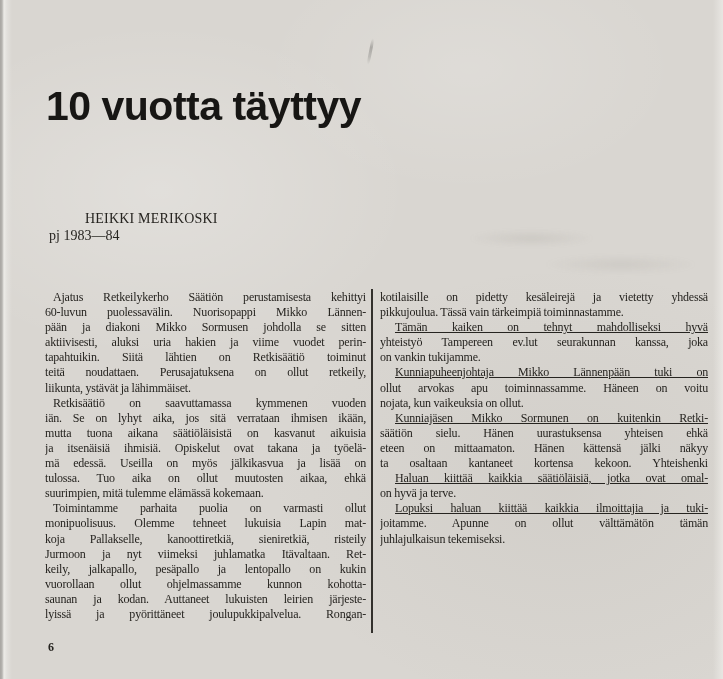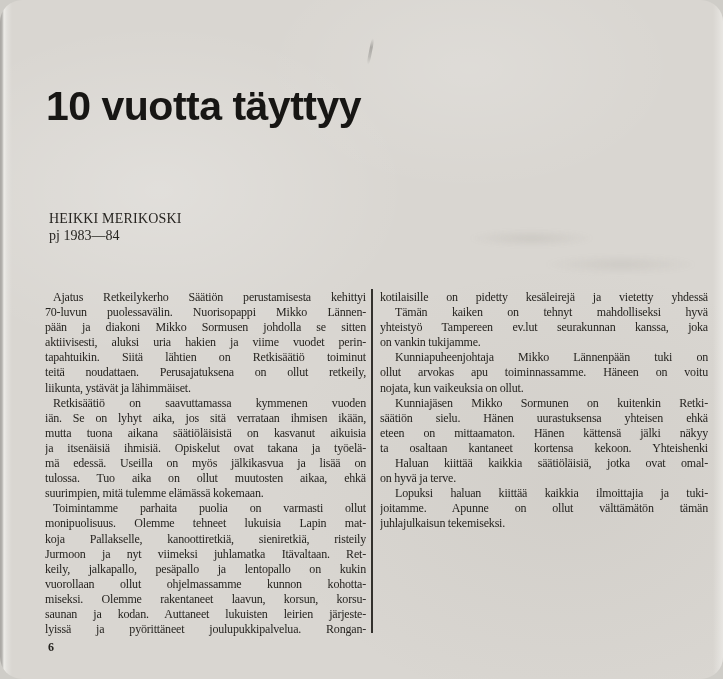--- a/index.html
+++ b/index.html
@@ -15,21 +15,20 @@
   }
   .page{
     position:relative;
     width:723px;height:679px;
     background:
       radial-gradient(ellipse 360px 240px at 22% 28%, rgba(255,255,255,0.22), rgba(255,255,255,0) 70%),
       radial-gradient(ellipse 420px 320px at 78% 72%, rgba(120,114,104,0.07), rgba(120,114,104,0) 70%),
       radial-gradient(ellipse 300px 180px at 65% 10%, rgba(255,255,255,0.14), rgba(255,255,255,0) 70%),
       var(--paper);
     overflow:hidden;
-    border-radius:22px;
   }
   
   .edge-left{
     position:absolute;left:0;top:0;width:12px;height:679px;
     background:linear-gradient(90deg,#a8a6a2 0px,#b5b3af 2px,#ecebe7 4px,#e2e0dc 7px,rgba(226,224,220,0) 12px);
   }
   .edge-right{
     position:absolute;right:0;top:0;width:10px;height:679px;
     background:linear-gradient(270deg,#e8e6e2 0px,rgba(232,230,226,0) 10px);
   }
@@ -55,21 +54,21 @@
     font-weight:bold;
     font-size:41px;line-height:1;
     letter-spacing:-0.5px;
     color:var(--ink-strong);
   }
   .author{
     position:absolute;left:49px;top:211px;
     font-size:14px;line-height:16.5px;
     color:var(--ink);
   }
-  .author .name{letter-spacing:0.2px;}
+  .author .name{letter-spacing:0.2px;margin-left:36px;}
   .divider{
     position:absolute;left:371px;top:289px;
     width:2px;height:344px;
     background:#32302c;
   }
   .col{
     position:absolute;top:290px;
     font-size:12px;
     color:var(--ink);
     letter-spacing:-0.2px;
@@ -80,21 +79,21 @@
   .line{
     height:15.1px;line-height:15.1px;
     overflow:hidden;
     white-space:normal;
   }
   .line.just{
     text-align:justify;
     text-align-last:justify;
   }
   .col-left .line.first{text-indent:8px;}
-  .col-right .line.first{text-indent:15px;}
+  .col-right .line.first{text-indent:15px;text-decoration:underline;}
   .page-number{
     position:absolute;left:48px;top:640px;
     font-size:12px;font-weight:bold;
     color:var(--ink);
   }
 </style>
 </head>
 <body>
 
 <div class="page">
@@ -109,21 +108,21 @@
   <div class="author">
     <div class="name">HEIKKI MERIKOSKI</div>
     <div class="term">pj 1983—84</div>
   </div>
 
   <div class="divider"></div>
 
   <div class="col col-left">
       <div>
         <div class="line just first">Ajatus Retkeilykerho Säätiön perustamisesta kehittyi</div>
-        <div class="line just">70-luvun puolessavälin. Nuorisopappi Mikko Lännen-</div>
+        <div class="line just">60-luvun puolessavälin. Nuorisopappi Mikko Lännen-</div>
         <div class="line just">pään ja diakoni Mikko Sormusen johdolla se sitten</div>
         <div class="line just">aktiivisesti, aluksi uria hakien ja viime vuodet perin-</div>
         <div class="line just">tapahtuikin. Siitä lähtien on Retkisäätiö toiminut</div>
         <div class="line just">teitä noudattaen. Perusajatuksena on ollut retkeily,</div>
         <div class="line">liikunta, ystävät ja lähimmäiset.</div>
       </div>
       <div>
         <div class="line just first">Retkisäätiö on saavuttamassa kymmenen vuoden</div>
         <div class="line just">iän. Se on lyhyt aika, jos sitä verrataan ihmisen ikään,</div>
         <div class="line just">mutta tuona aikana säätiöläisistä on kasvanut aikuisia</div>
@@ -132,29 +131,29 @@
         <div class="line just">tulossa. Tuo aika on ollut muutosten aikaa, ehkä</div>
         <div class="line">suurimpien, mitä tulemme elämässä kokemaan.</div>
       </div>
       <div>
         <div class="line just first">Toimintamme parhaita puolia on varmasti ollut</div>
         <div class="line just">monipuolisuus. Olemme tehneet lukuisia Lapin mat-</div>
         <div class="line just">koja Pallakselle, kanoottiretkiä, sieniretkiä, risteily</div>
         <div class="line just">Jurmoon ja nyt viimeksi juhlamatka Itävaltaan. Ret-</div>
         <div class="line just">keily, jalkapallo, pesäpallo ja lentopallo on kukin</div>
         <div class="line just">vuorollaan ollut ohjelmassamme kunnon kohotta-</div>
-        <div class="line just">miseksi. Olemme rakentaneet laavun, korsun, korsu-</div>
         <div class="line just">saunan ja kodan. Auttaneet lukuisten leirien järjeste-</div>
         <div class="line just">lyissä ja pyörittäneet joulupukkipalvelua. Rongan-</div>
       </div>
     </div>
 
   <div class="col col-right">
       <div>
         <div class="line just">kotilaisille on pidetty kesäleirejä ja vietetty yhdessä</div>
+        <div class="line">pikkujoulua. Tässä vain tärkeimpiä toiminnastamme.</div>
       </div>
       <div>
         <div class="line just first">Tämän kaiken on tehnyt mahdolliseksi hyvä</div>
         <div class="line just">yhteistyö Tampereen ev.lut seurakunnan kanssa, joka</div>
         <div class="line">on vankin tukijamme.</div>
       </div>
       <div>
         <div class="line just first">Kunniapuheenjohtaja Mikko Lännenpään tuki on</div>
         <div class="line just">ollut arvokas apu toiminnassamme. Häneen on voitu</div>
         <div class="line">nojata, kun vaikeuksia on ollut.</div>

